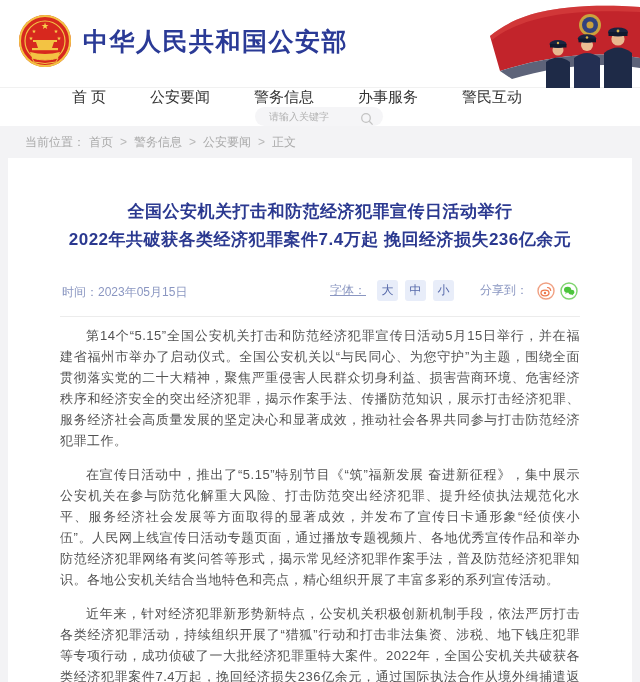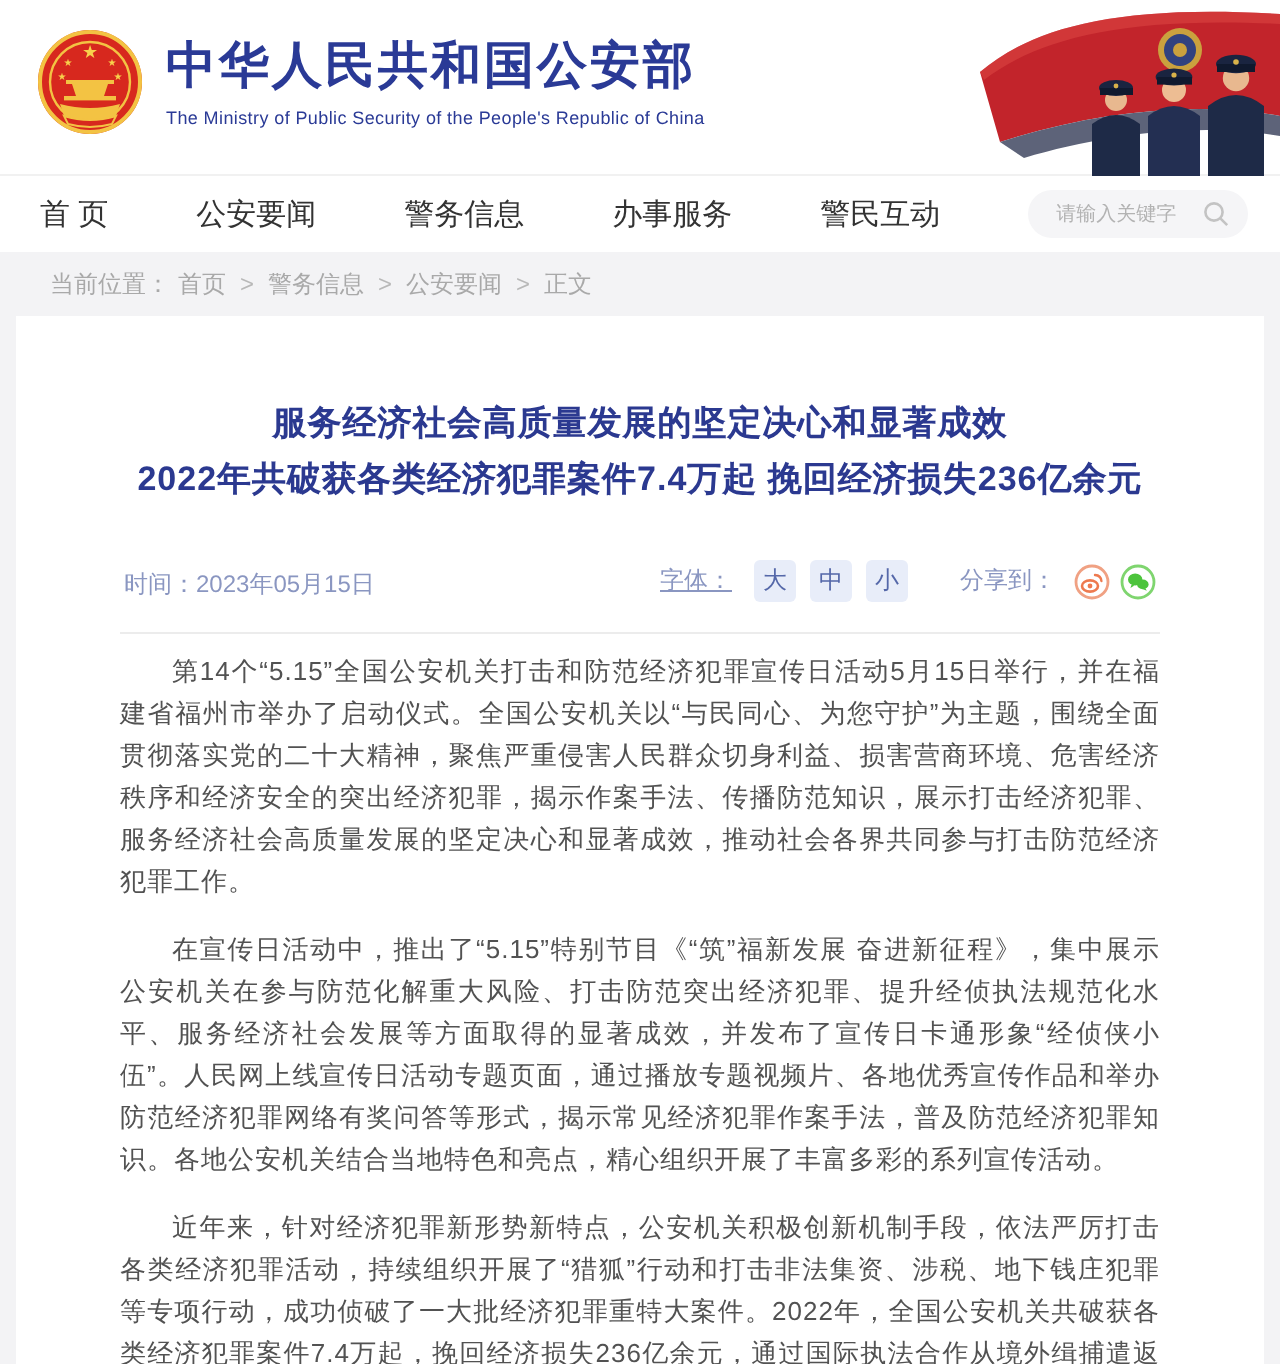--- a/index.html
+++ b/index.html
@@ -20,20 +20,21 @@
     line-height:1.2;
   }
   .site-subtitle {
     font-size:9px; color:#2a3a96; margin-top:6px; letter-spacing:.2px;
   }
   .police-banner { position:absolute; right:0; top:0; width:152px; height:88px; }
   
   .main-nav {
     height:38px; background:#fff; display:flex; align-items:center;
     padding:0 22px 0 20px;
+    flex-direction:column;
   }
   .nav-items { display:flex; align-items:center; flex:1; }
   .nav-item {
     font-size:15px; color:#333; text-decoration:none; margin-right:44px;
     white-space:nowrap; cursor:pointer;
   }
   .search-box {
     position:relative; width:128px; height:24px; background:#f5f5f7;
     border-radius:12px; display:flex; align-items:center;
   }
@@ -98,21 +99,20 @@
       <text x="13" y="26" font-size="5" fill="#f8d14c" text-anchor="middle">★</text>
       <text x="41" y="26" font-size="5" fill="#f8d14c" text-anchor="middle">★</text>
       <rect x="15" y="26" width="24" height="2" fill="#f3c343"></rect>
       <path d="M18,28 L36,28 L34,34 L20,34 Z" fill="#f3c343"></path>
       <rect x="14" y="34" width="26" height="2.2" fill="#f3c343"></rect>
       <path d="M12,38 Q27,42 42,38 L40,44 Q27,48 14,44 Z" fill="#f3c343"></path>
       <path d="M14,44 Q27,48 40,44 L38,48 Q27,51 16,48 Z" fill="#d7281e" stroke="#f3c343" stroke-width="1"></path>
     </svg>
     <div class="brand-text">
       <div class="site-title">中华人民共和国公安部</div>
-      <div class="site-subtitle">The Ministry of Public Security of the People's Republic of China</div>
     </div>
   </div>
   <svg class="police-banner" viewBox="0 0 152 88">
     <path d="M2,36 C28,14 70,2 152,7 L152,58 C110,50 58,56 12,71 Z" fill="#c2242b"></path>
     <path d="M4,40 C30,20 72,8 152,12 L152,7 C70,2 28,14 2,36 Z" fill="#e04a45" opacity="0.5"></path>
     <path d="M12,71 C58,56 110,50 152,58 L152,68 C112,61 64,67 24,79 Z" fill="#5d6379"></path>
     <circle cx="102" cy="25" r="11" fill="#caa13e"></circle>
     <circle cx="102" cy="25" r="8" fill="#31427f"></circle>
     <circle cx="102" cy="25" r="3.5" fill="#caa13e"></circle>
 
@@ -172,21 +172,21 @@
 
       <span class="sep">&gt;</span>
       <a class="crumb">公安要闻</a>
 
       <span class="sep">&gt;</span>
       <a class="crumb">正文</a>
     </span>
 </div>
 
 <main class="article-card">
-  <h1 class="article-title">服务经济社会高质量发展的坚定决心和显著成效</h1>
+  <h1 class="article-title">全国公安机关打击和防范经济犯罪宣传日活动举行</h1>
   <h2 class="article-title">2022年共破获各类经济犯罪案件7.4万起 挽回经济损失236亿余元</h2>
 
   <div class="meta-row">
     <div class="meta-left">
       <span>时间：</span><span>2023年05月15日</span>
     </div>
     <div class="meta-right">
       <span class="font-label">字体：</span>
       <span style="display:inline-flex;align-items:center;">
 

